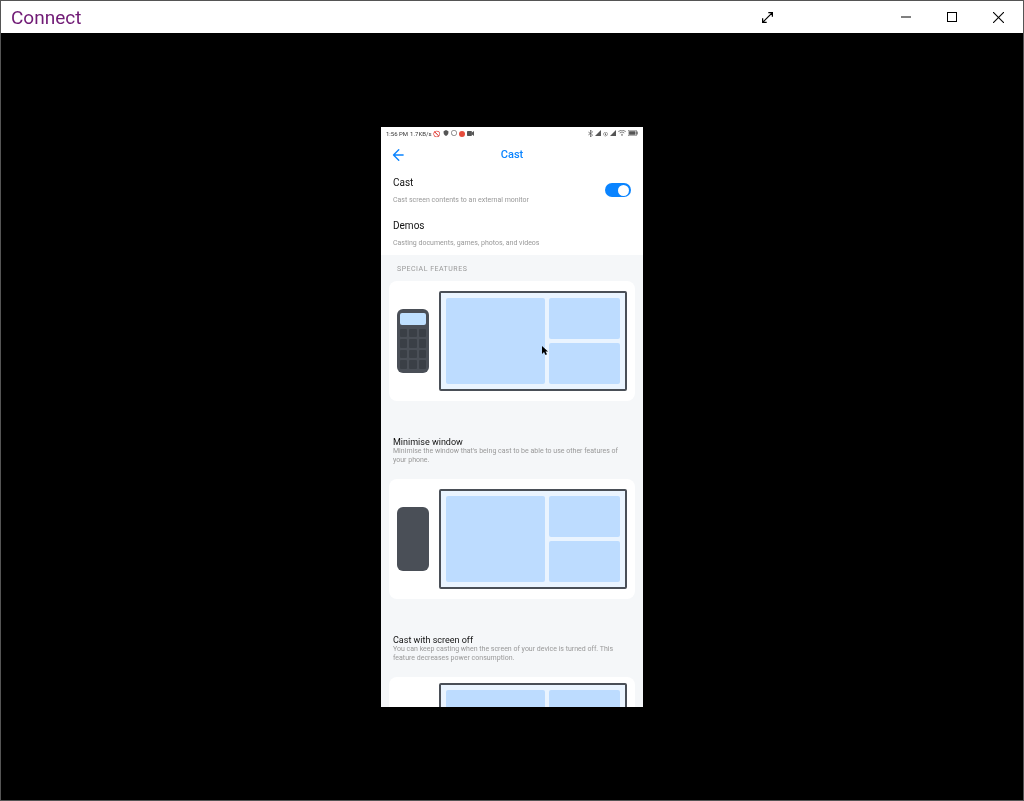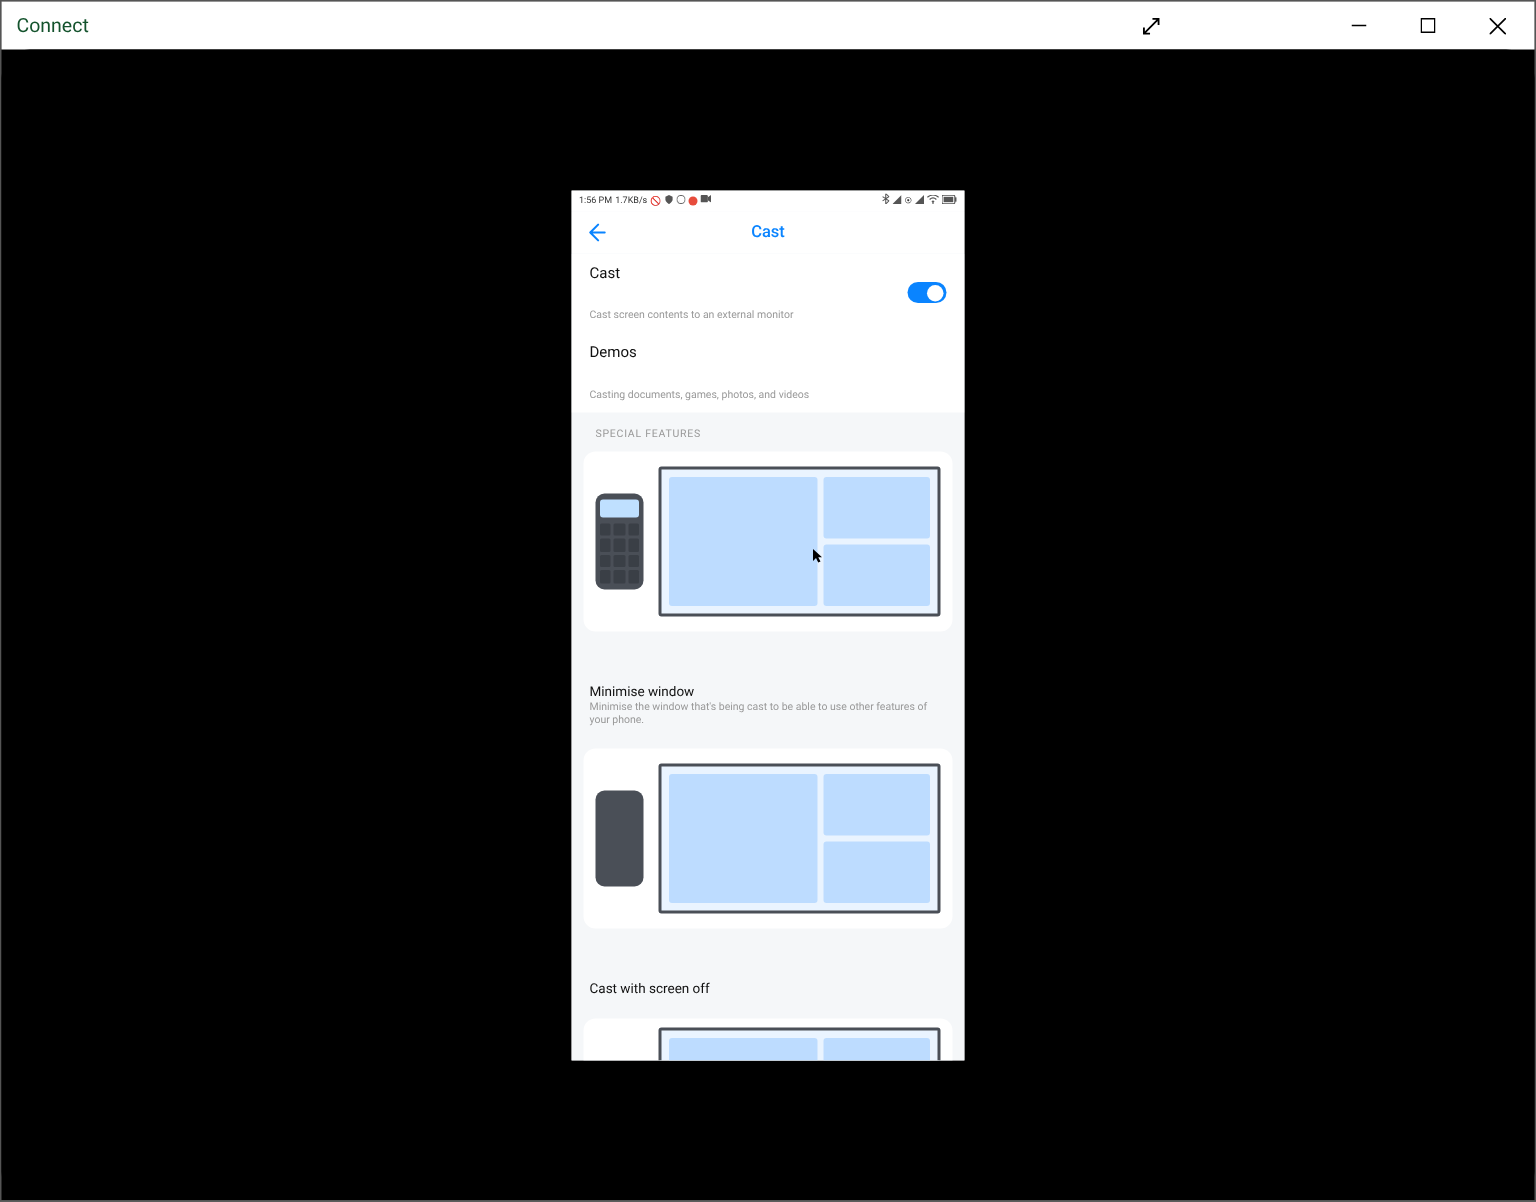--- a/index.html
+++ b/index.html
@@ -5,21 +5,21 @@
   * { box-sizing: border-box; margin: 0; padding: 0; font-family: "Segoe UI", Roboto, Arial, sans-serif; }
   html, body { width: 1024px; height: 801px; overflow: hidden; }
   .window {
     width: 1024px; height: 801px; display: flex; flex-direction: column;
     border: 1px solid #555; background: #000;
   }
   .titlebar {
     height: 32px; background: #fff; display: flex; align-items: center;
     justify-content: space-between; padding: 0 2px 0 10px; flex: 0 0 32px;
   }
-  .titlebar-left { font-size: 13px; color: #14532d; }
+  .titlebar-left { font-size: 19px; color: #701a75; }
   .titlebar-right { display: flex; align-items: center; gap: 0; }
   .win-btn {
     width: 46px; height: 32px; display: flex; align-items: center; justify-content: center;
     cursor: default;
   }
   .expand-ic { margin-right: 100px; width: 32px; height:32px; display:flex; align-items:center; justify-content:center;}
   .client {
     flex: 1 1 auto; background: #000; display: flex; align-items: center; justify-content: center;
     position: relative;
     border-radius: 19px;
@@ -41,21 +41,21 @@
   .back-btn {
     position: absolute; left: 6px; top: 50%; transform: translateY(-50%);
     width: 20px; height: 20px; display:flex; align-items:center; justify-content:center;
   }
   .header-title { font-size: 11px; color: #0a84ff; font-weight: 500; }
   .content { flex:1; overflow:hidden; padding: 0 0 0 0; background:#f5f7f9;}
   .setting-row {
     padding: 8px 12px; background: #fff; display:flex; align-items:center; justify-content:space-between;
   }
   .setting-text .row-title { font-size: 10px; color:#111; }
-  .setting-text .row-sub { font-size: 7px; color:#999; margin-top:18px;text-align:center; }
+  .setting-text .row-sub { font-size: 7px; color:#999; margin-top:8px;text-align:center; }
   .toggle {
     width: 26px; height: 14px; background: #0a84ff; border-radius: 10px; position: relative;
   }
   .toggle .knob {
     width: 11px; height: 11px; background: #fff; border-radius: 50%; position: absolute;
     right: 2px; top: 1.5px;
   }
   .section-label {
     font-size: 7px; color:#999; letter-spacing:0.5px; padding: 10px 12px 4px 16px;
   }
@@ -255,20 +255,21 @@
         <div class="card">
           <div class="illus-phone plain"></div>
           <div class="illus-monitor">
             <div class="pane big"></div>
             <div class="pane"></div>
             <div class="pane"></div>
           </div>
         </div>
         <div class="feat-text">
           <div class="t">Cast with screen off</div>
+          <div class="s">You can keep casting when the screen of your device is turned off. This feature decreases power consumption.</div>
         </div>
 
         <div class="card small">
           <div style="width:32px; flex:0 0 auto;"></div>
           <div class="illus-monitor partial">
             <div class="pane big"></div>
             <div class="pane"></div>
           </div>
         </div>
 

